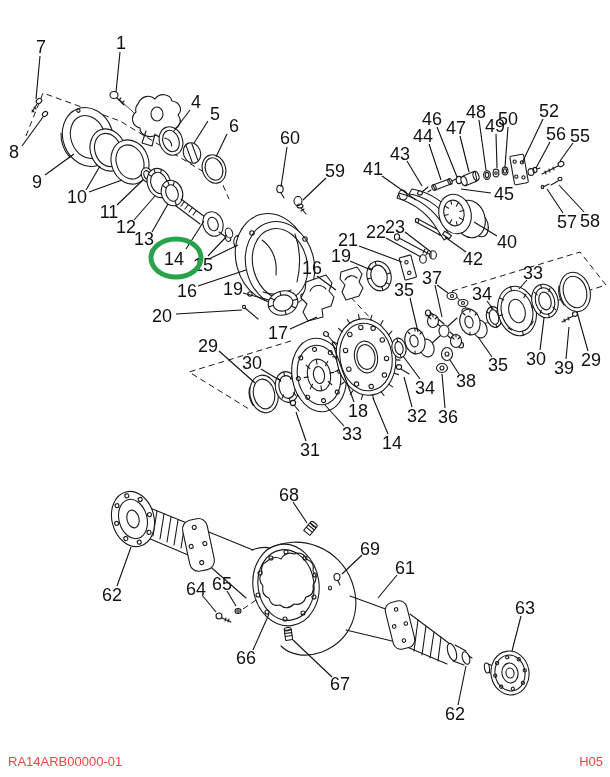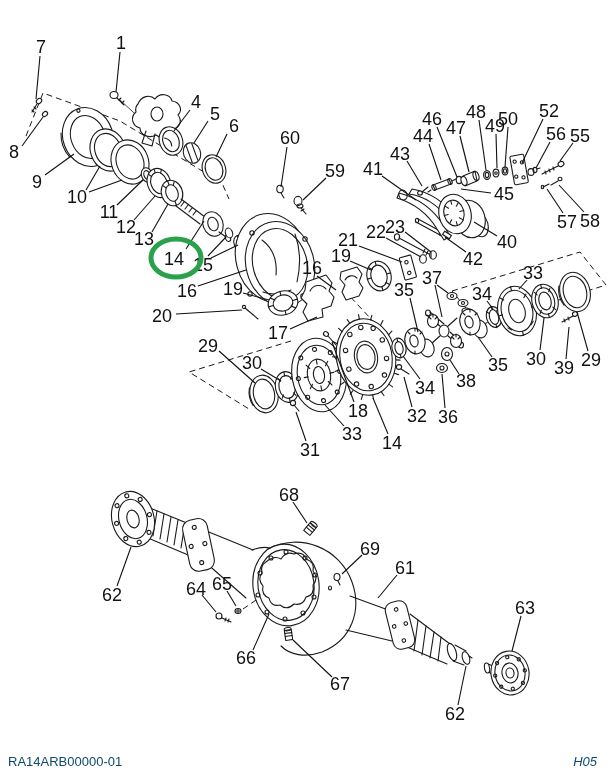--- a/index.html
+++ b/index.html
@@ -1,23 +1,23 @@
 <!DOCTYPE html>
 <html><head>
 <meta charset="utf-8">
 <style>
   html,body{margin:0;padding:0;background:#fff;}
   #stage{position:relative;width:610px;height:777px;background:#ffffff;overflow:hidden;
          font-family:"Liberation Sans", sans-serif;}
   #diagram-svg{position:absolute;left:0;top:0;}
   .callout{font-family:"Liberation Sans", sans-serif;font-size:18px;fill:#111;}
-  .footer-code{position:absolute;bottom:8px;font-size:13px;color:#0c4a6e;
+  .footer-code{position:absolute;bottom:8px;font-size:13px;color:#ef4444;
                font-family:"Liberation Sans", sans-serif;}
   #footer-left{left:8px;}
-  #footer-right{right:13px;font-style:italic;}
+  #footer-right{right:7px;}
   .pt{stroke:#1a1a1a;stroke-width:1.1;fill:none;stroke-linecap:round;stroke-linejoin:round;}
   .ptw{stroke:#1a1a1a;stroke-width:1.1;fill:#ffffff;stroke-linejoin:round;}
   .dash{stroke:#1a1a1a;stroke-width:1;fill:none;stroke-dasharray:6 4;}
   .thin{stroke:#1a1a1a;stroke-width:.8;fill:none;}
 </style>
 </head>
 <body>
 
 <div id="stage">
 <svg id="diagram-svg" width="610" height="777" viewBox="0 0 610 777">

